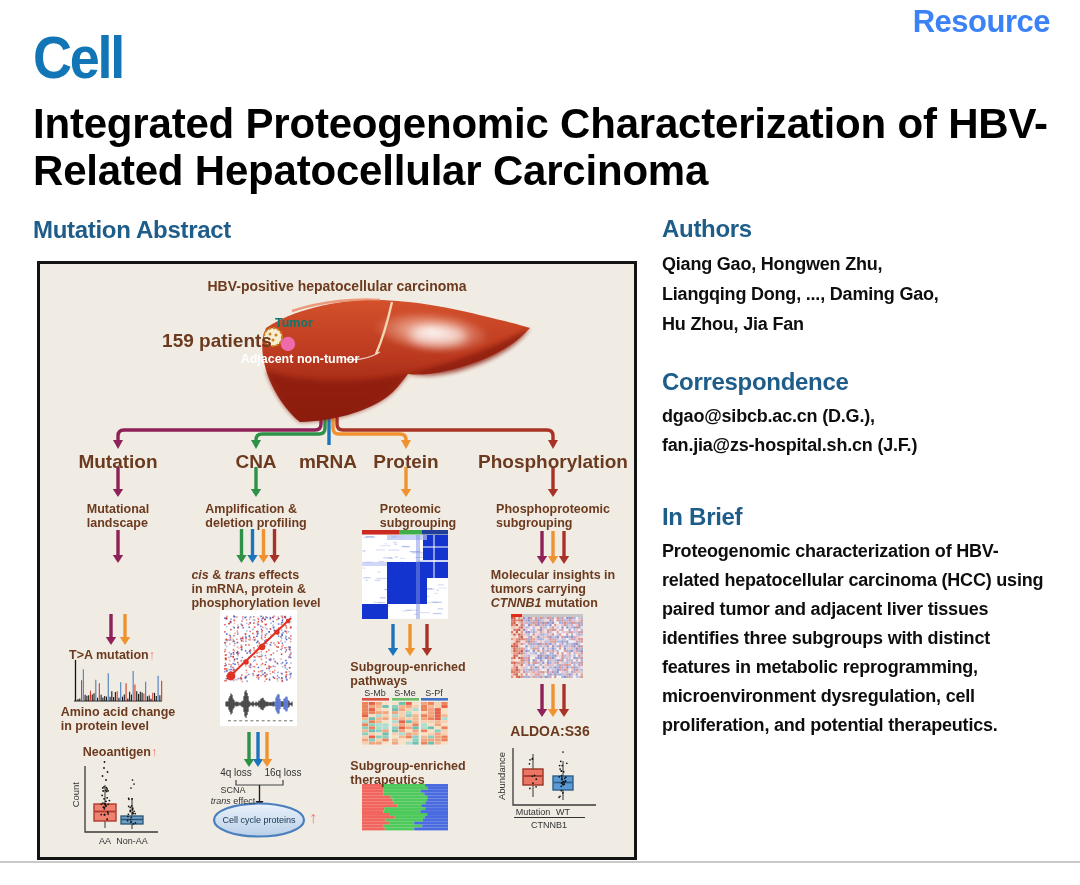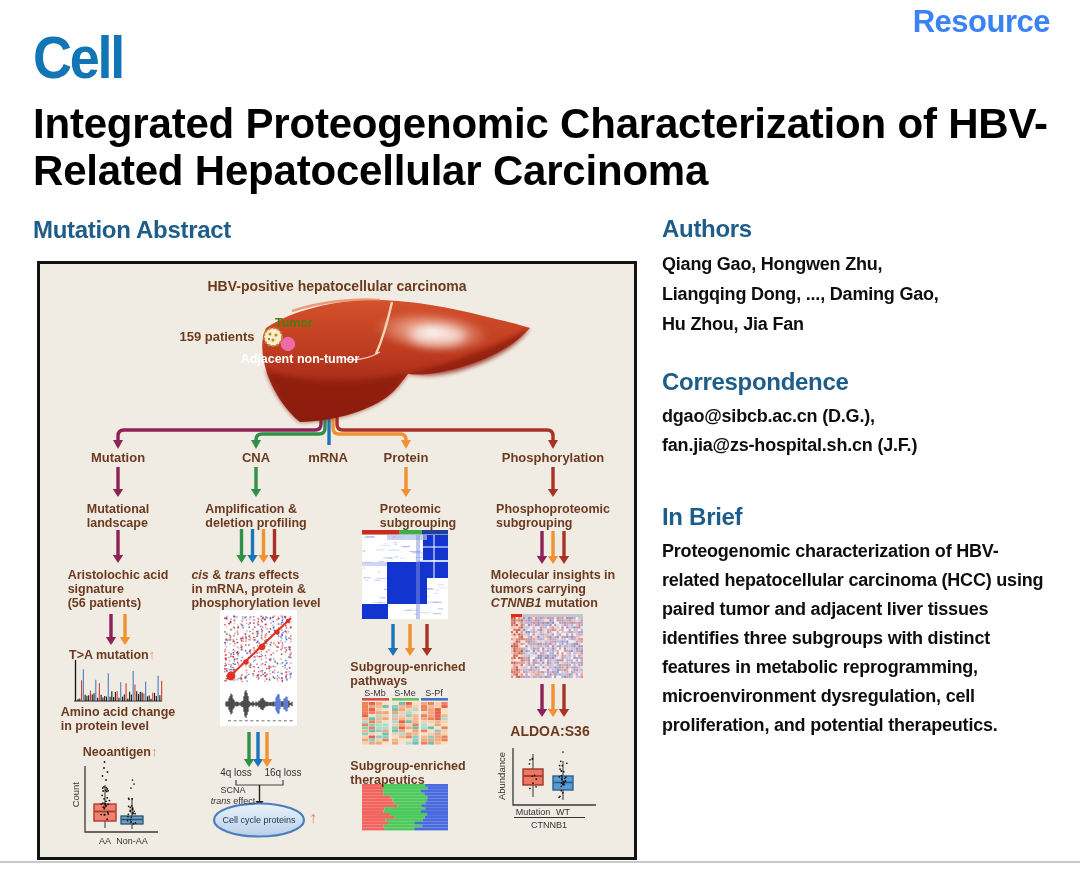--- a/index.html
+++ b/index.html
@@ -7,22 +7,22 @@
  .abs{position:absolute}
  .resource{top:4px;right:30px;font-size:31px;font-weight:bold;color:#3b82f6;letter-spacing:-.5px}
  .cell-logo{top:28px;left:33px;font-size:60px;font-weight:bold;color:#1276b6;letter-spacing:-2.5px;transform:scaleX(.9);transform-origin:left top;line-height:1}
  .title{top:100px;left:33px;width:1050px;font-size:42px;line-height:1.13;font-weight:bold;color:#000;letter-spacing:-.2px;margin:0}
  .h-blue{font-size:24px;font-weight:bold;color:#1e5d89;letter-spacing:-.3px}
  .ga-head{top:216px;left:33px}
  .ga-box{left:37px;top:261px;width:594px;height:593px;border:3px solid #131313;background:#f0ece4}
  .rtext{font-size:18px;font-weight:bold;color:#0e0e0e;line-height:30px;letter-spacing:-.2px}
  .fl{position:absolute;transform:translateX(-50%);text-align:left;font-weight:bold;color:#6c3a1e;font-size:12.5px;line-height:1.12;white-space:nowrap}
  .t14{font-size:14px}
- .t13{font-size:13px}
- .dk{color:#4d7c0f}
+ .t13{font-size:19px}
+ .dk{color:#0f766e}
  .sm{position:absolute;transform:translateX(-50%);text-align:center;font-weight:normal;color:#333;font-size:10px;line-height:1.2;white-space:nowrap}
  .t9{font-size:9px}
  .vlab{position:absolute;writing-mode:vertical-rl;transform:rotate(180deg);font-size:9.5px;color:#333;white-space:nowrap}
  .up{color:#f4776b;font-weight:bold}
  .white-lbl{position:absolute;transform:translateX(-50%);color:#fff;font-weight:bold;font-size:12.5px;white-space:nowrap}
  .bottom-rule{left:0;top:861px;width:1080px;height:2px;background:#c9c9c9}
 </style>
 </head>
 <body>
 
@@ -2074,25 +2074,20 @@
     </div>
   <div class="fl" style="left:378px;top:238px">
       <div>Proteomic</div>
       <div>subgrouping</div>
     </div>
   <div class="fl" style="left:513px;top:238px">
       <div>Phosphoproteomic</div>
       <div>subgrouping</div>
     </div>
 
-  <div class="fl" style="left:78px;top:304px">
-      <div>Aristolochic acid</div>
-      <div>signature</div>
-      <div>(56 patients)</div>
-    </div>
   <div class="fl" style="left:72px;top:384px"><span>T&gt;A mutation</span><span class="up">↑</span></div>
   <div class="fl" style="left:78px;top:441px">
       <div>Amino acid change</div>
       <div>in protein level</div>
     </div>
   <div class="fl" style="left:80px;top:481px"><span>Neoantigen</span><span class="up">↑</span></div>
   <div class="vlab" style="left:30px;top:518px">Count</div>
   <div class="sm t9" style="left:65px;top:572px">AA</div>
   <div class="sm t9" style="left:92px;top:572px">Non-AA</div>
 

